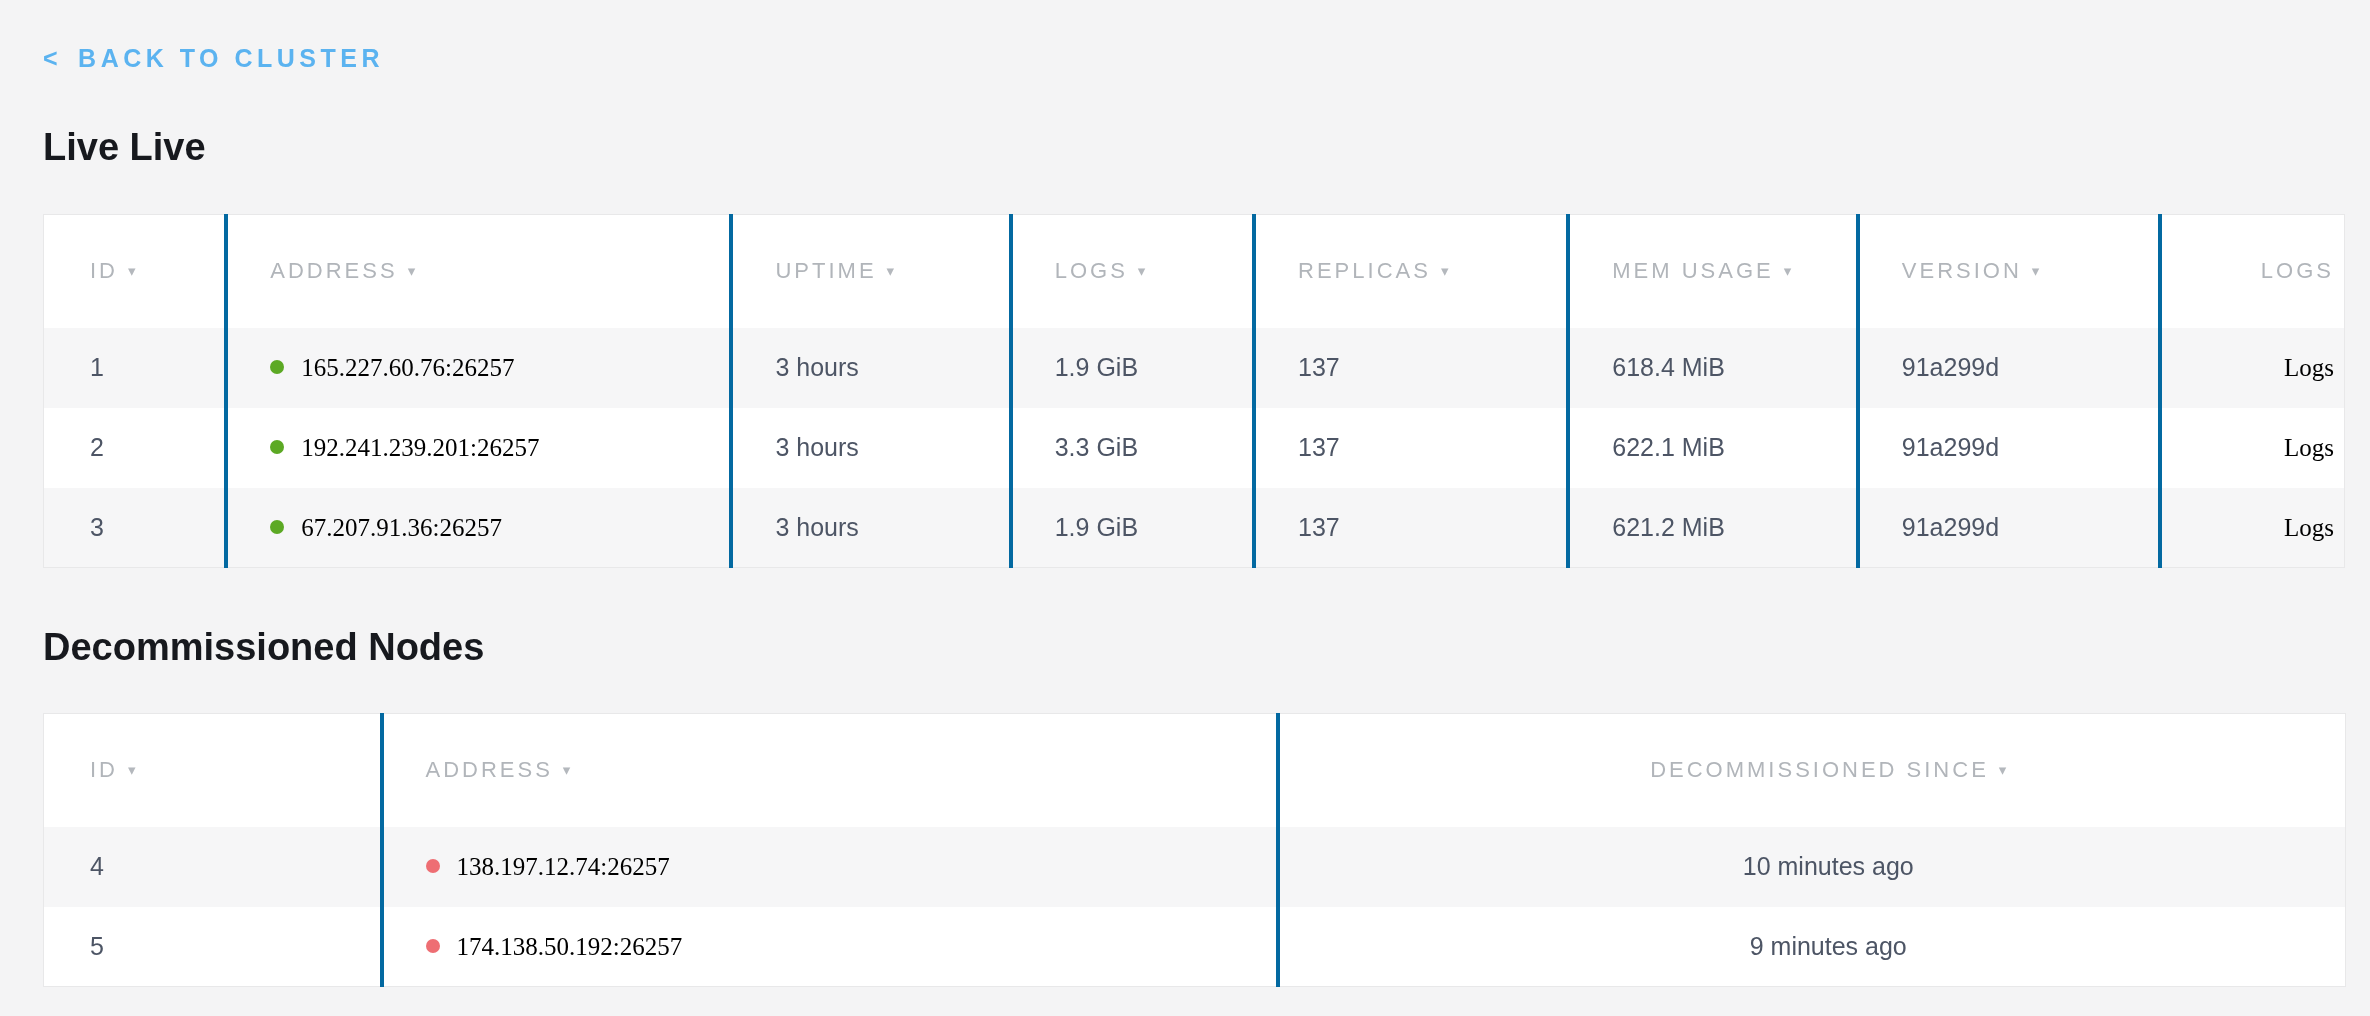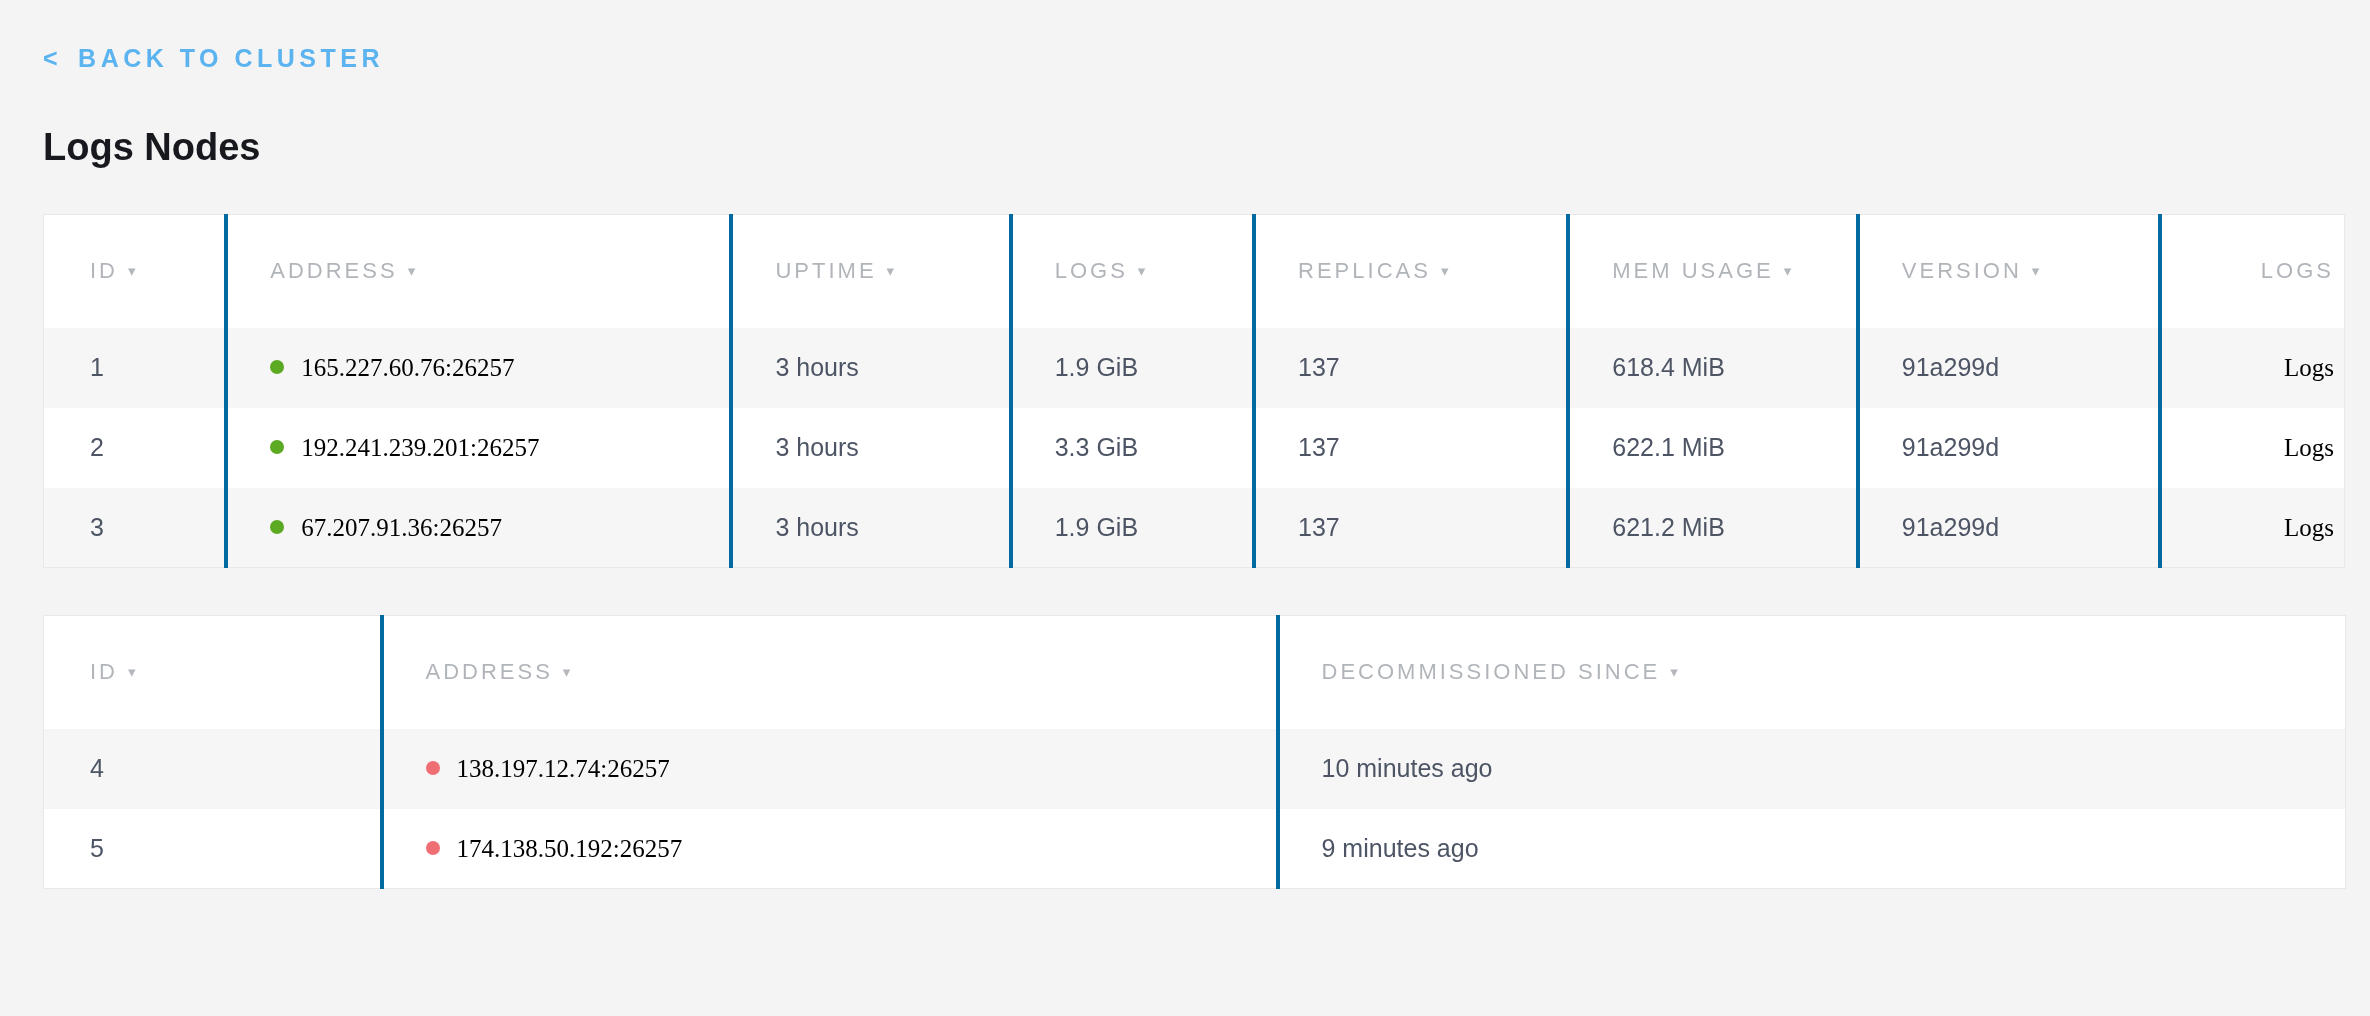--- a/index.html
+++ b/index.html
@@ -99,33 +99,33 @@
   .table-live th:nth-child(3), .table-live td:nth-child(3) { width: 272px; }
   .table-live th:nth-child(4), .table-live td:nth-child(4) { width: 237px; }
   .table-live th:nth-child(5), .table-live td:nth-child(5) { width: 306px; }
   .table-live th:nth-child(6), .table-live td:nth-child(6) { width: 282px; }
   .table-live th:nth-child(7), .table-live td:nth-child(7) { width: 294px; }
   .table-live th:nth-child(8), .table-live td:nth-child(8) { width: 180px; text-align: right; }
 
   
   .table-decom th:nth-child(1), .table-decom td:nth-child(1) { width: 338px; }
   .table-decom th:nth-child(2), .table-decom td:nth-child(2) { width: 896px; }
-  .table-decom th:nth-child(3), .table-decom td:nth-child(3) { width: 1068px; }
+  .table-decom th:nth-child(3), .table-decom td:nth-child(3) { width: 1068px; text-align: center; }
 </style>
 </head>
 <body>
 
 <div class="container">
 
   <a class="back-link">
     <span>&lt;</span>
     <span>BACK TO CLUSTER</span>
   </a>
 
-  <h1 class="section-title title-live">Logs Nodes</h1>
+  <h1 class="section-title title-live">Live Live</h1>
 
   <table class="table-live">
     <thead>
       <tr>
         <th><span>ID</span><span class="sort-arrow">▾</span></th>
         <th><span>ADDRESS</span><span class="sort-arrow">▾</span></th>
         <th><span>UPTIME</span><span class="sort-arrow">▾</span></th>
         <th><span>LOGS</span><span class="sort-arrow">▾</span></th>
         <th><span>REPLICAS</span><span class="sort-arrow">▾</span></th>
         <th><span>MEM USAGE</span><span class="sort-arrow">▾</span></th>
@@ -160,20 +160,21 @@
         <td>3 hours</td>
         <td>1.9 GiB</td>
         <td>137</td>
         <td>621.2 MiB</td>
         <td>91a299d</td>
         <td><a class="cell-link">Logs</a></td>
       </tr>
     </tbody>
   </table>
 
+  <h1 class="section-title title-decom">Decommissioned Nodes</h1>
 
   <table class="table-decom">
     <thead>
       <tr>
         <th><span>ID</span><span class="sort-arrow">▾</span></th>
         <th><span>ADDRESS</span><span class="sort-arrow">▾</span></th>
         <th><span>DECOMMISSIONED SINCE</span><span class="sort-arrow">▾</span></th>
       </tr>
     </thead>
     <tbody>

